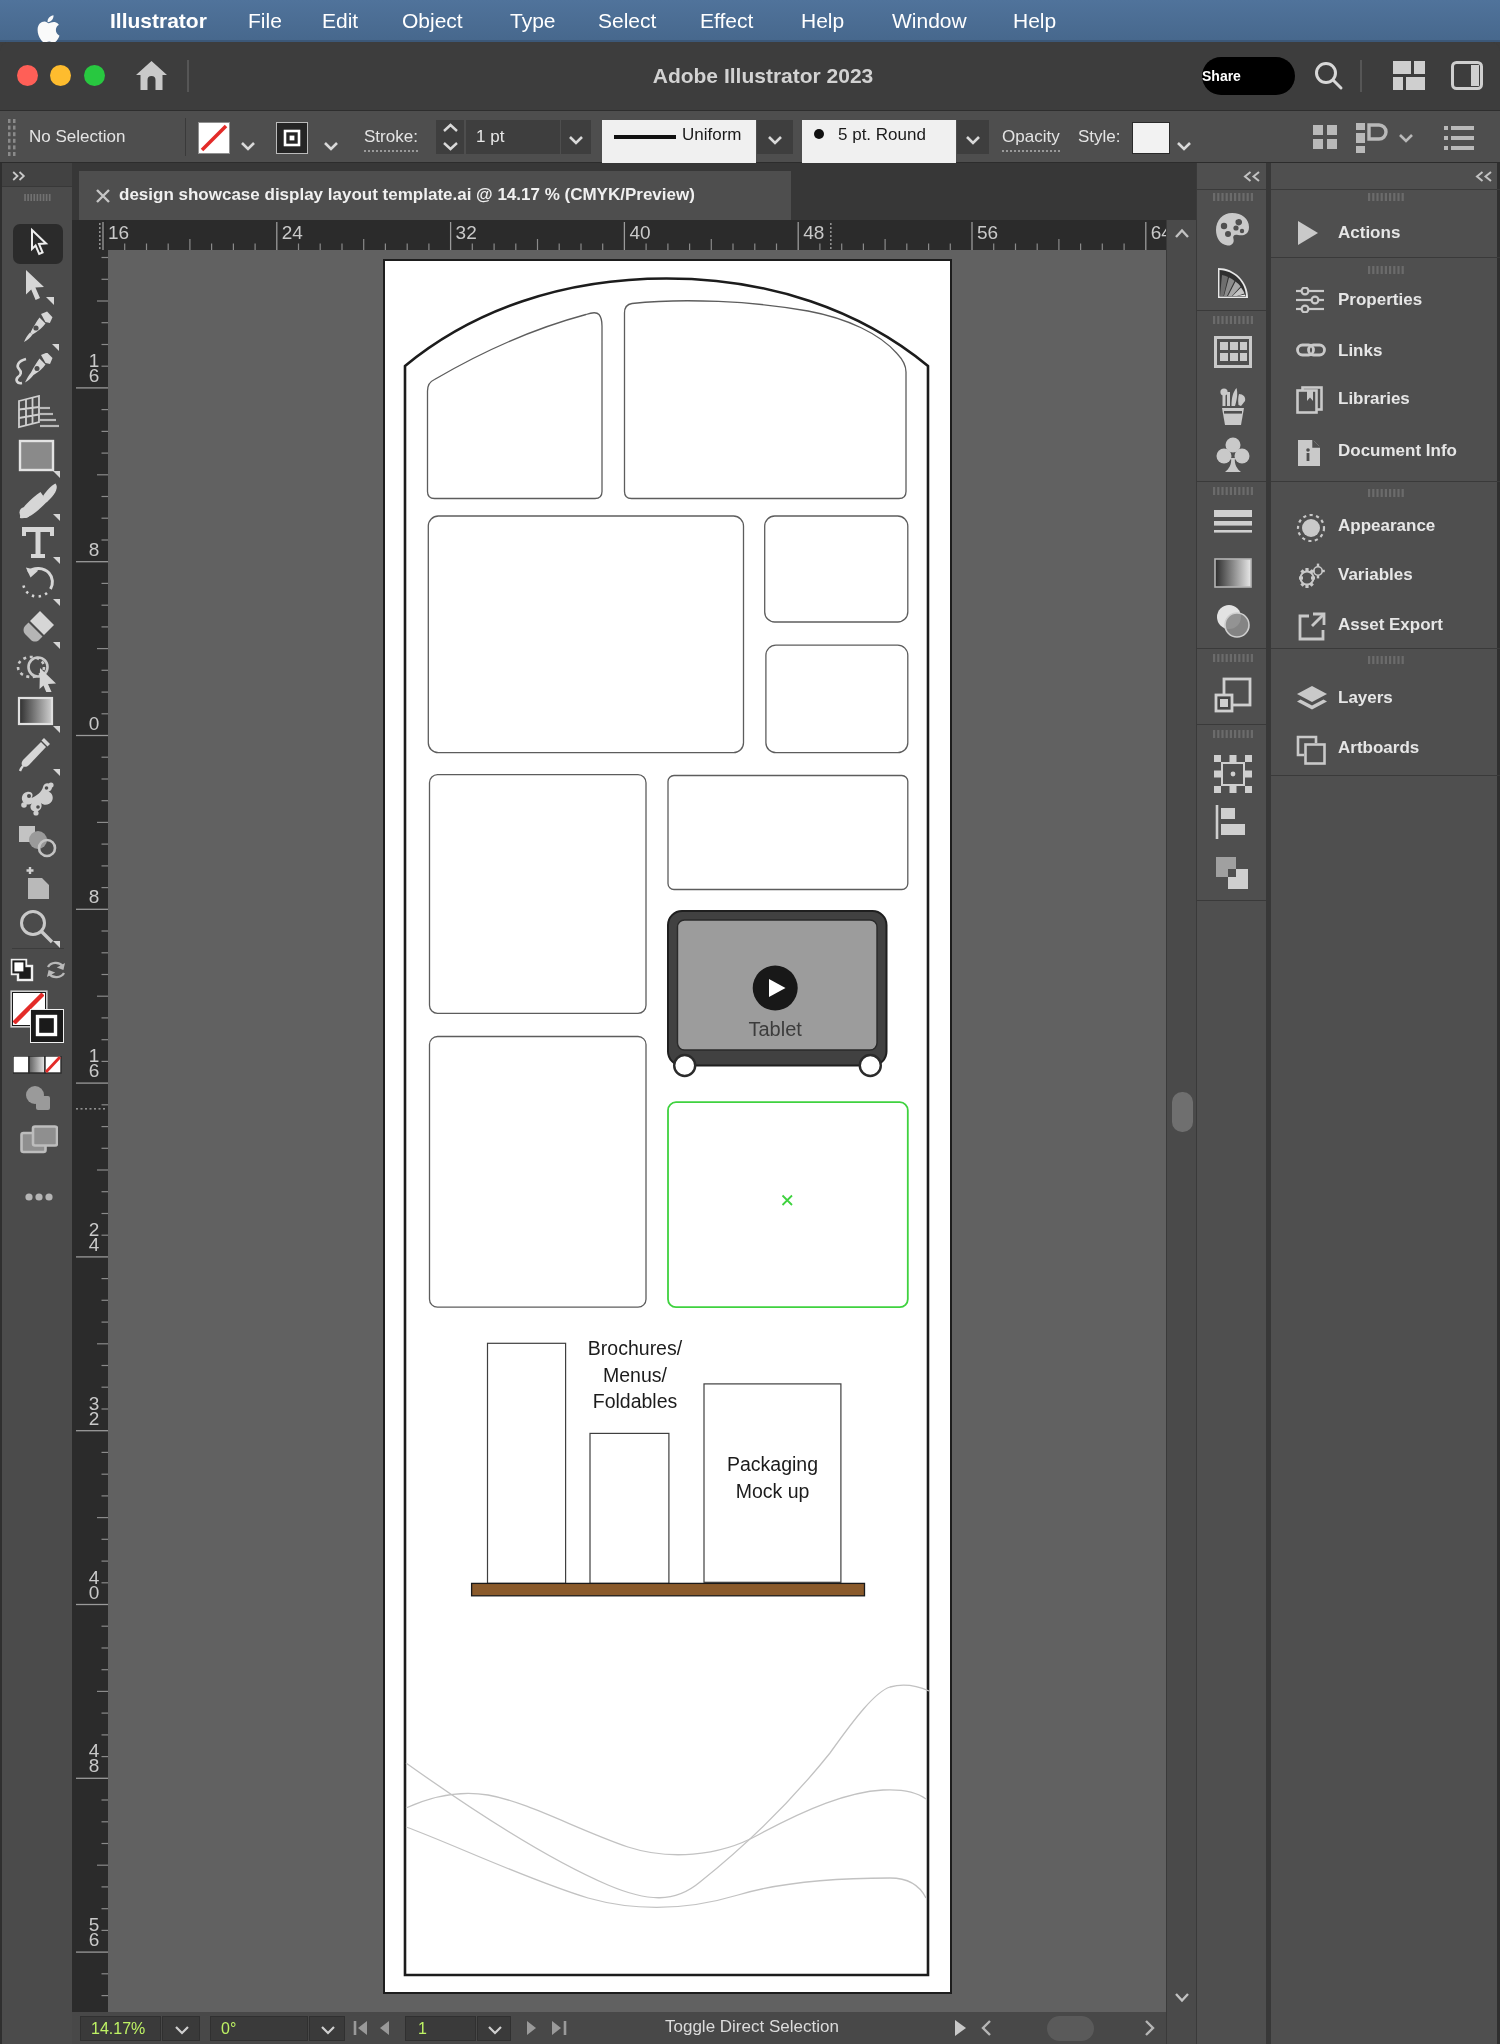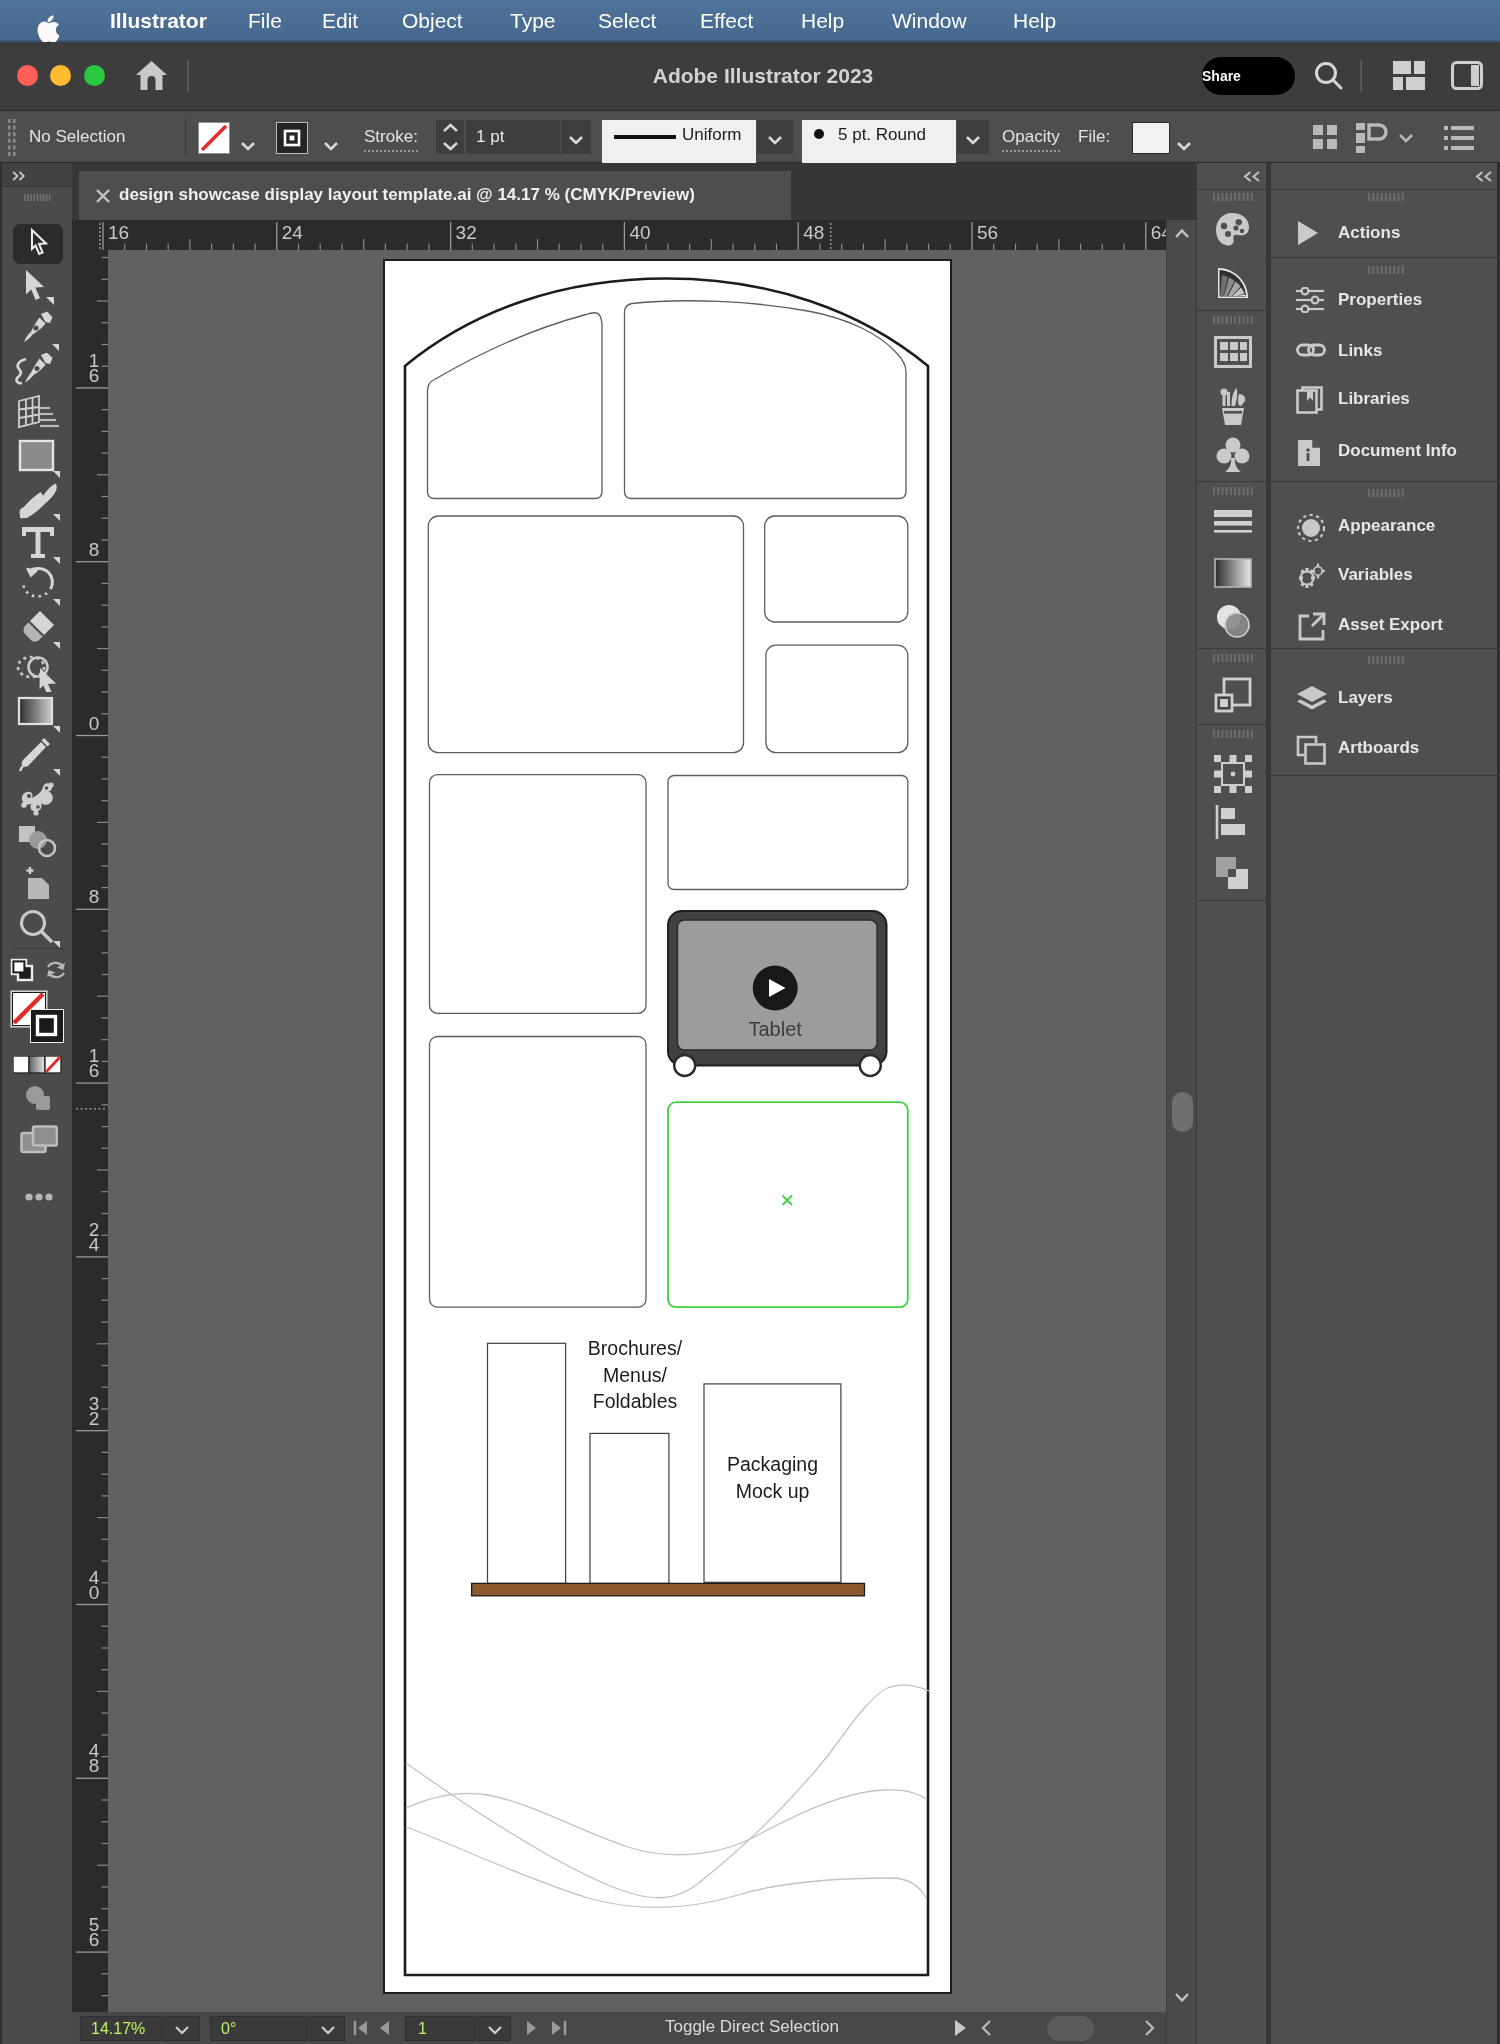--- a/index.html
+++ b/index.html
@@ -171,21 +171,21 @@
     <div class="cb-light" style="left:802px; width:154px;">
       <div style="position:absolute; left:12px; top:9px; width:10px; height:10px; border-radius:50%; background:#111;"></div>
       <div style="position:absolute; left:36px; top:5px; font-size:17px;">5 pt. Round</div>
     </div>
     <div class="cb-box" style="left:957px; width:32px;">
       <svg class="chev" style="left:8px; top:13px;" viewBox="0 0 16 16">
           <path d="M2 4 L8 10 L14 4" fill="none" stroke="#d9d9d9" stroke-width="2.6"></path>
         </svg>
     </div>
     <div class="cb-txt" style="left:1002px; border-bottom:2px dotted #9a9a9a; padding-bottom:3px;">Opacity</div>
-    <div class="cb-txt" style="left:1078px;">File:</div>
+    <div class="cb-txt" style="left:1078px;">Style:</div>
     <div style="position:absolute; left:1132px; top:11px; width:38px; height:32px; background:#f2f2f2; border:1px solid #2a2a2a;"></div>
     <svg class="chev" style="left:1176px; top:28px;" viewBox="0 0 16 16">
         <path d="M2 4 L8 10 L14 4" fill="none" stroke="#d9d9d9" stroke-width="2.6"></path>
       </svg>
     <svg style="position:absolute; left:1313px; top:14px;" width="25" height="25" viewBox="0 0 25 25">
       <g fill="#b9b9b9">
           <rect x="0" y="0" width="10" height="10"></rect>
           <rect x="14" y="0" width="10" height="10"></rect>
           <rect x="0" y="14" width="10" height="10"></rect>
           <rect x="14" y="14" width="10" height="10"></rect>

